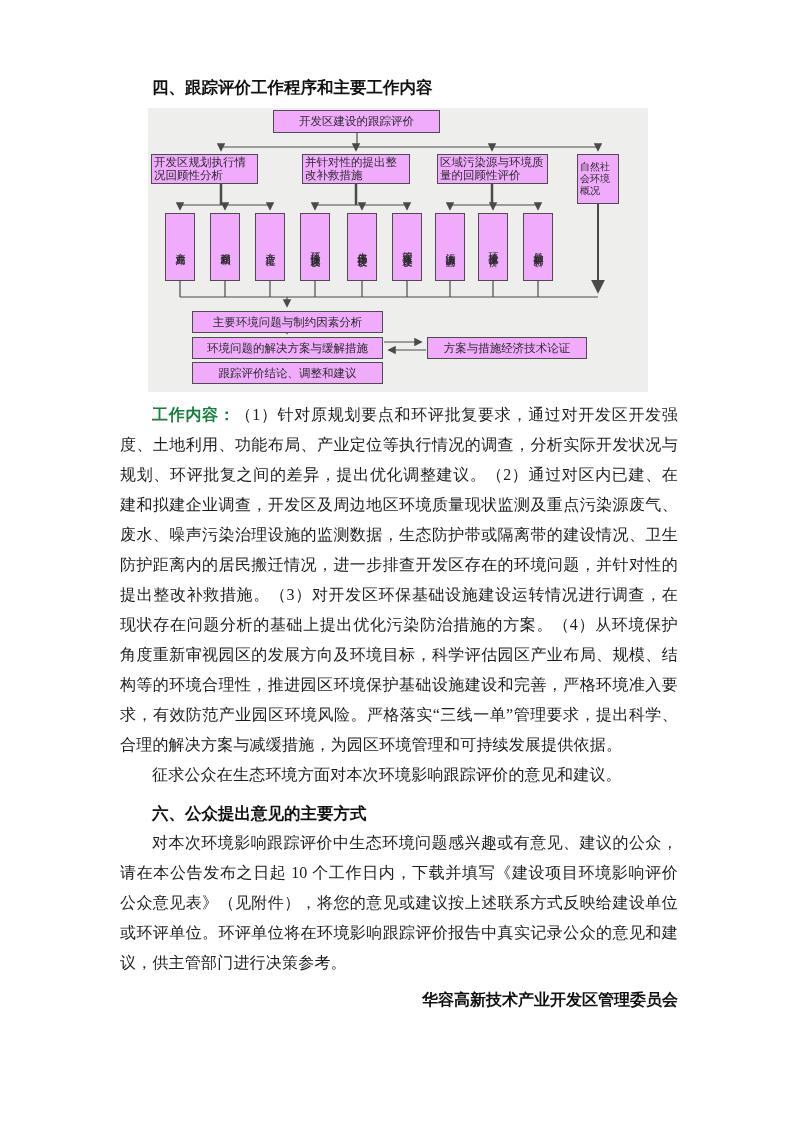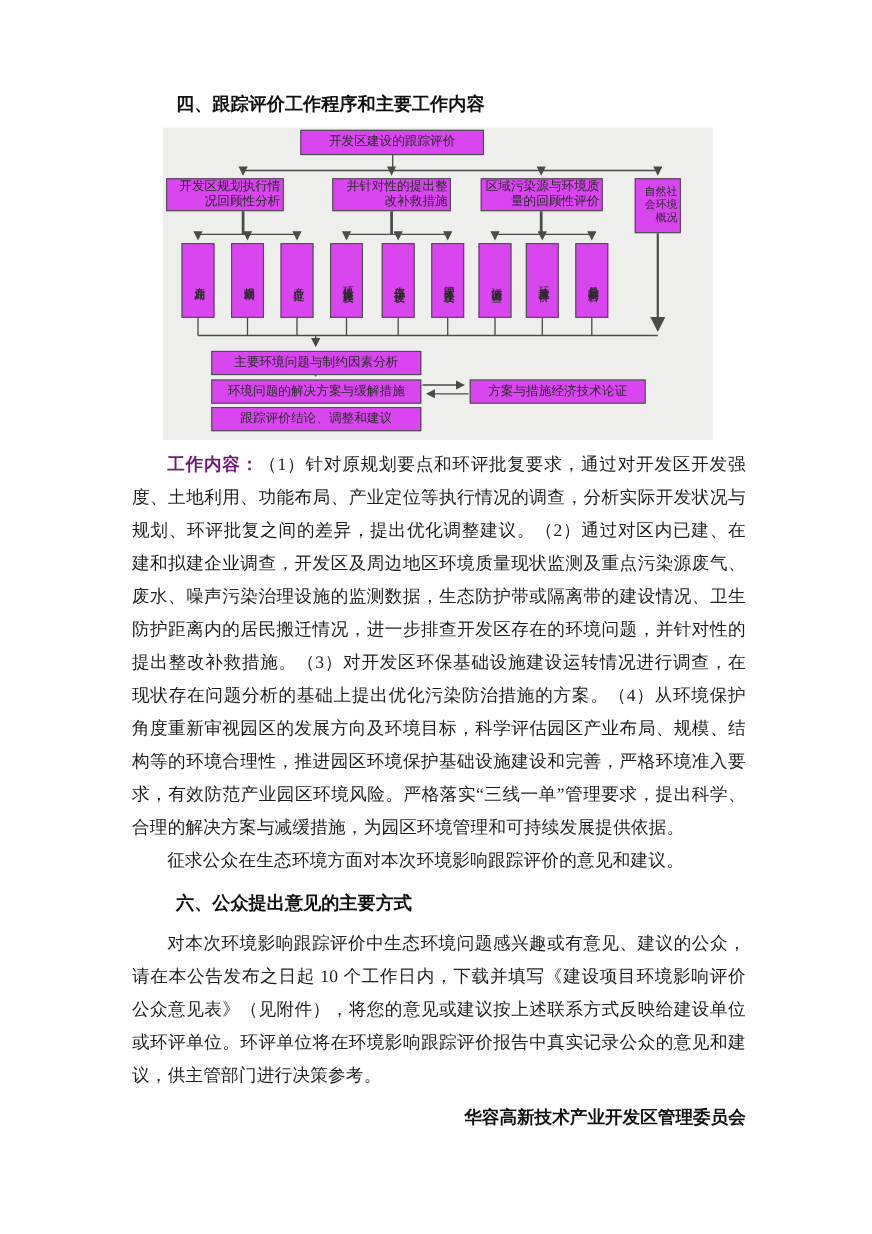--- a/index.html
+++ b/index.html
@@ -3,37 +3,37 @@
 <meta charset="utf-8">
 <style>
   html,body { margin:0; padding:0; background:#ffffff; }
   .page {
     position:relative; width:793px; height:1122px; background:#ffffff;
     font-family:"Liberation Serif", serif; color:#1d1d1d; overflow:hidden;
     box-sizing:border-box; padding:76px 115px 0 120px;
   }
   .sec-heading {
     font-family:Liberation Sans, sans-serif; font-weight:bold;
-    font-size:16.5px; line-height:22px; color:#111; margin:8px; padding-left:32px;
+    font-size:16.5px; line-height:22px; color:#111; margin:0; padding-left:32px;
   }
   .sec-heading.mid { line-height:30px; margin-top:8px; }
   p.body-para {
     font-size:16px; line-height:30px; text-align:justify; text-indent:2em;
     margin:0; color:#1d1d1d; letter-spacing:0.2px;
   }
-  p.body-para strong { font-family:"Liberation Sans", sans-serif; font-weight:bold; color:#701a75; }
+  p.body-para strong { font-family:"Liberation Sans", sans-serif; font-weight:bold; color:#15803d; }
   
   .flowchart {
     position:relative; width:500px; height:284px; margin:10px 0 8px 28px;
     background:#eeeeec;
   }
   .flowchart svg { position:absolute; left:0; top:0; }
   .fc-box {
-    position:absolute; background:#d946ef; border:1px solid #4c4c4c;
-    display:flex; align-items:center; justify-content:center; text-align:right;
+    position:absolute; background:#f0abfc; border:1px solid #4c4c4c;
+    display:flex; align-items:center; justify-content:center; text-align:left;
     font-family:"Liberation Sans", sans-serif; color:#2a2a2a; box-sizing:border-box;
     font-size:11.5px; line-height:13px; padding:10px 2px;
   }
   .fc-vert { writing-mode:vertical-rl; font-size:10px; line-height:12px; letter-spacing:1px; }
   .fc-wrap { word-break:break-all; font-size:10px; line-height:12px; }
   .sig {
     font-family:"Liberation Sans", sans-serif; font-weight:bold; font-size:16px;
     text-align:right; margin-top:12px; color:#111;
   }
 </style>

